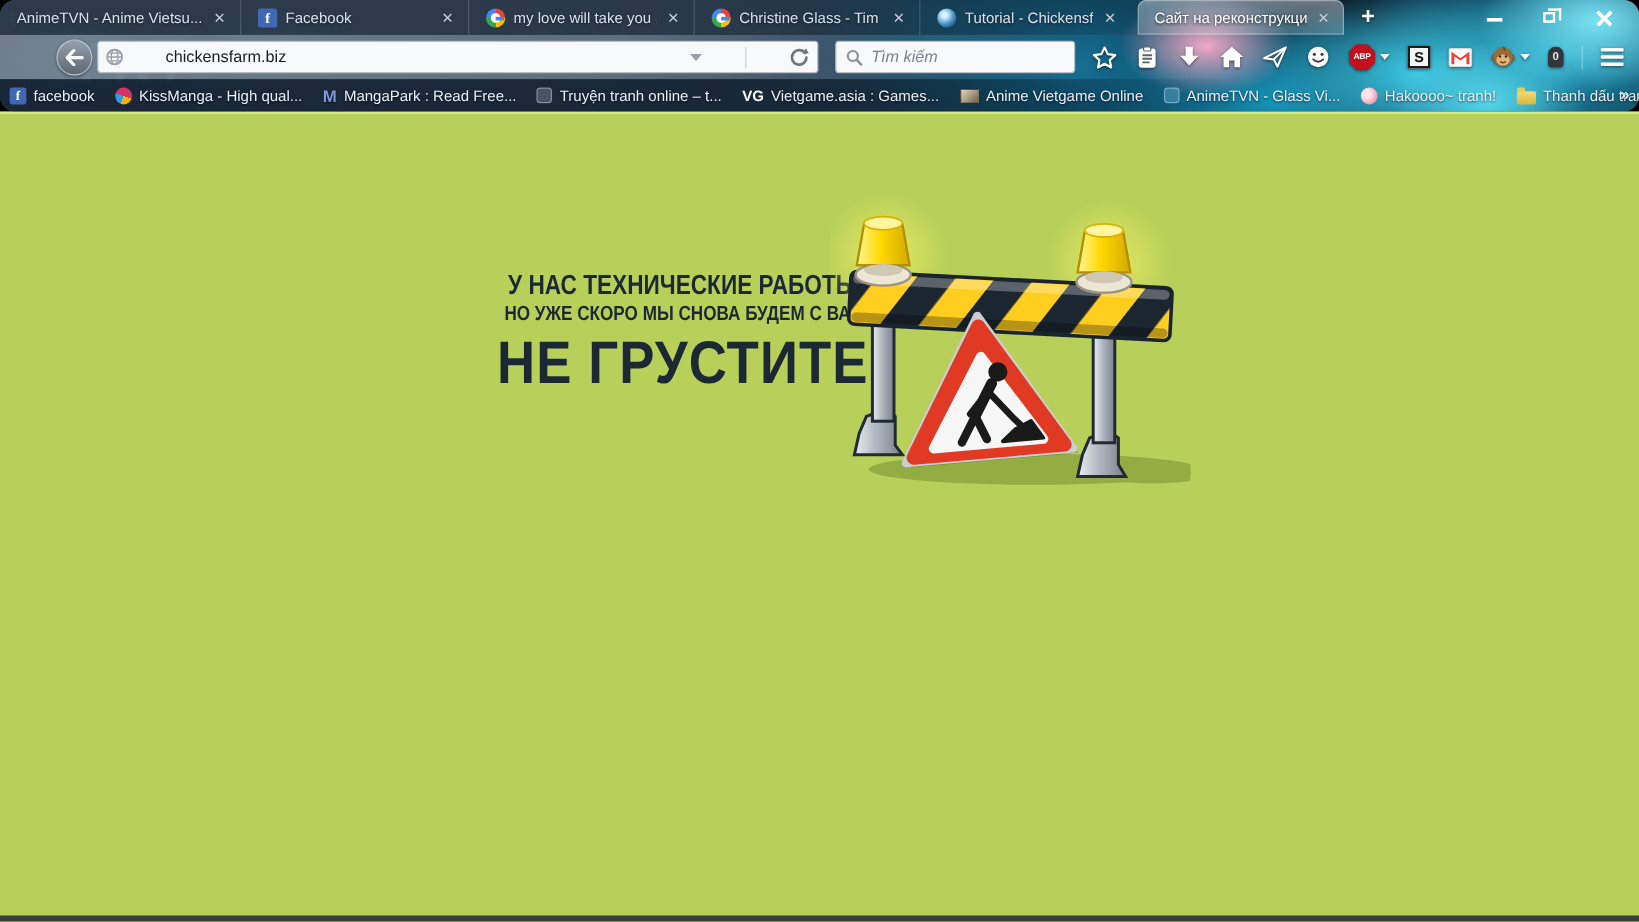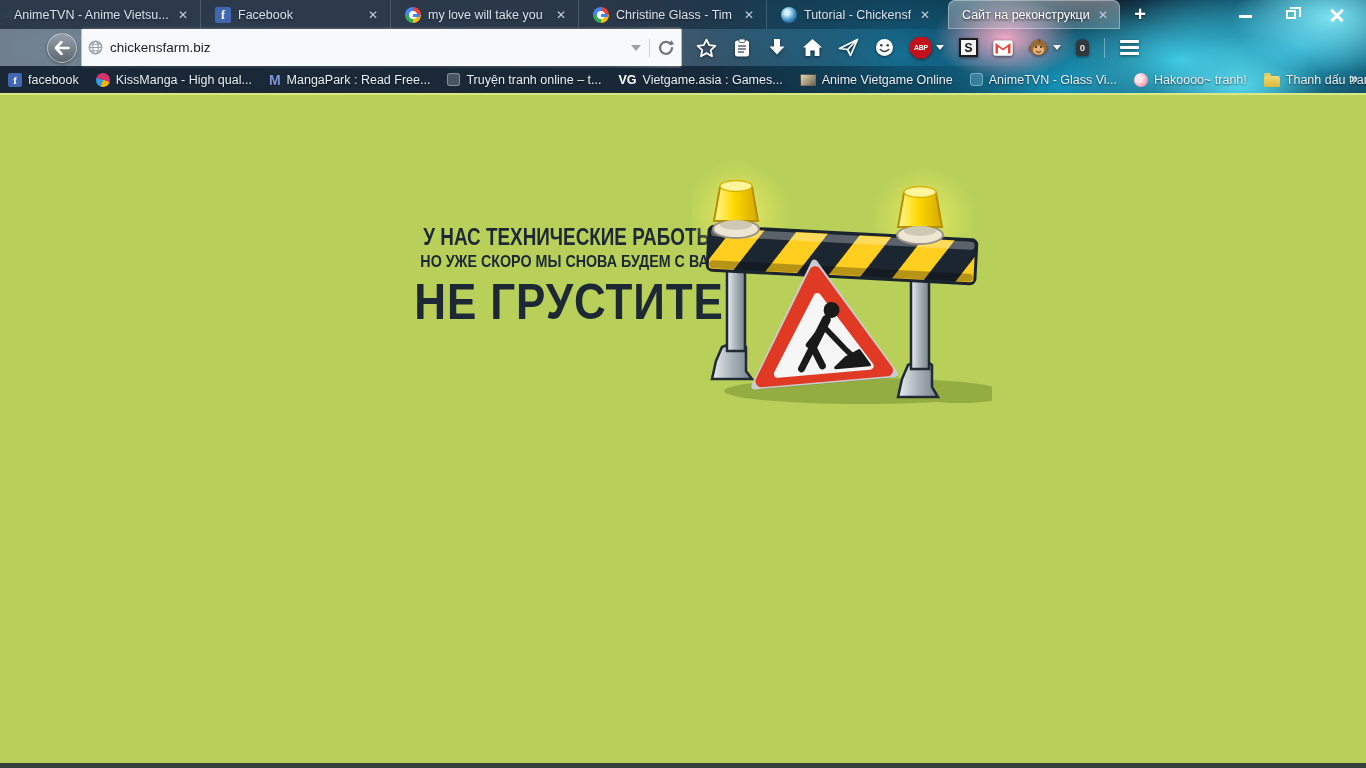--- a/index.html
+++ b/index.html
@@ -1,21 +1,21 @@
 <!DOCTYPE html>
 <html><head>
 <meta charset="utf-8">
 <style>
   * { margin:0; padding:0; box-sizing:border-box; }
   html,body { width:1366px; height:768px; overflow:hidden; }
   body { font-family:"Liberation Sans", sans-serif; }
   .screen { position:relative; width:1366px; height:768px; background:#000; }
 
   
-  .chrome { position:relative; width:100%; height:93px; overflow:hidden; }
+  .chrome { position:relative; width:100%; height:93px; overflow:hidden;border-radius:13px; }
   .art { position:absolute; inset:0;
     background:
       radial-gradient(140px 80px at 1330px 18px, #7ae3f2 0%, rgba(122,227,242,0) 70%),
       radial-gradient(120px 70px at 1240px 85px, #54d6ea 0%, rgba(84,214,234,0) 70%),
       radial-gradient(200px 110px at 1180px 60px, #3cc8e4 0%, rgba(60,200,228,0) 65%),
       radial-gradient(250px 140px at 1300px 45px, #23a9cc 0%, rgba(35,169,204,0) 70%),
       radial-gradient(120px 70px at 1005px 38px, #f2a8c4 0%, rgba(242,168,196,0) 60%),
       radial-gradient(200px 120px at 1060px 85px, #1593b8 0%, rgba(21,147,184,0) 70%),
       radial-gradient(280px 160px at 900px 55px, #0e6f94 0%, rgba(14,111,148,0) 70%),
       radial-gradient(220px 130px at 770px 15px, #0a4a68 0%, rgba(10,74,104,0) 70%),
@@ -60,22 +60,22 @@
   .ctl-close::before,.ctl-close::after { content:""; position:absolute; left:-1px; top:6px; width:16px; height:2.5px; background:#fff; }
   .ctl-close::before { transform:rotate(45deg); } .ctl-close::after { transform:rotate(-45deg); }
 
   
   .navbar { position:relative; height:37px; display:flex; align-items:center; z-index:2;
     background:linear-gradient(90deg, rgba(125,139,152,.82) 0%, rgba(112,127,142,.72) 38%, rgba(88,108,128,.38) 55%, rgba(0,0,0,0) 70%); }
   .backbtn { width:30px; height:30px; border-radius:50%; margin-left:47px; flex:none; z-index:2;
     background:linear-gradient(#95a0ab, #5d6770); border:1.5px solid rgba(235,240,245,.55);
     display:flex; align-items:center; justify-content:center; cursor:pointer;
     box-shadow:0 1px 3px rgba(0,0,0,.4); }
-  .urlbar { margin-left:4px; width:601px; height:41px; background:#f7f9fb; border:1px solid #b6bdc4;
-    border-radius:3px; display:flex; align-items:center; padding:0 6px; cursor:text; }
+  .urlbar { margin-left:4px; width:601px; height:27px; background:#f7f9fb; border:1px solid #b6bdc4;
+    border-radius:3px; display:flex; align-items:center; padding:0 6px; cursor:text;gap:28px; }
   .url-text { font-size:13.5px; color:#1c1c1c; margin-left:7px; flex:1; white-space:nowrap; overflow:hidden; }
   .url-caret { width:0; height:0; border-left:5px solid transparent; border-right:5px solid transparent;
     border-top:6px solid #9aa1a8; margin:0 8px; cursor:pointer; }
   .url-divider { width:1px; height:18px; background:#ccd2d8; }
   .searchbox { margin-left:14px; width:200px; height:27px; background:#f7f9fb; border:1px solid #b6bdc4;
     border-radius:3px; display:flex; align-items:center; padding:0 8px; }
   .searchbox input { border:none; outline:none; background:transparent; font-style:italic;
     font-size:13.5px; color:#555; width:150px; margin-left:7px; font-family:"Liberation Sans",sans-serif; }
   .searchbox input::placeholder { color:#7d838c; font-style:italic; }
   .tbicons { display:flex; align-items:center; gap:15px; margin-left:14px; }
@@ -206,20 +206,27 @@
         </svg>
         <span class="url-text">chickensfarm.biz</span>
         <span class="url-caret"></span>
         <span class="url-divider"></span>
         <svg width="18" height="18" viewBox="0 0 18 18" style="margin-left:7px;cursor:pointer">
           <path d="M13.8 5.2 A6 6 0 1 0 15 9" fill="none" stroke="#6f767d" stroke-width="2.2" stroke-linecap="round"></path>
           <polygon points="11.6,5.6 17,5.6 14.6,1.2" fill="#6f767d"></polygon>
         </svg>
       </div>
 
+      <div class="searchbox">
+        <svg width="14" height="14" viewBox="0 0 16 16">
+          <circle cx="6.5" cy="6.5" r="4.8" fill="none" stroke="#8a9098" stroke-width="2"></circle>
+          <path d="M10.2 10.2 L14.6 14.6" stroke="#8a9098" stroke-width="2.4" stroke-linecap="round"></path>
+        </svg>
+        <input type="text" placeholder="Tìm kiếm" style="">
+      </div>
 
       <div class="tbicons">
         <div class="tb-icon">
           <svg width="21" height="20" viewBox="0 0 21 20">
             <path d="M10.5 1.6 L13.2 7.1 L19.4 7.9 L14.8 12.1 L16 18.2 L10.5 15.1 L5 18.2 L6.2 12.1 L1.6 7.9 L7.8 7.1 Z" fill="none" stroke="#fff" stroke-width="1.8" stroke-linejoin="round"></path>
           </svg>
         </div>
         <div class="tb-icon">
           <svg width="20" height="20" viewBox="0 0 20 20">
             <rect x="3" y="2.5" width="14" height="16" rx="2.5" fill="#fff"></rect>

